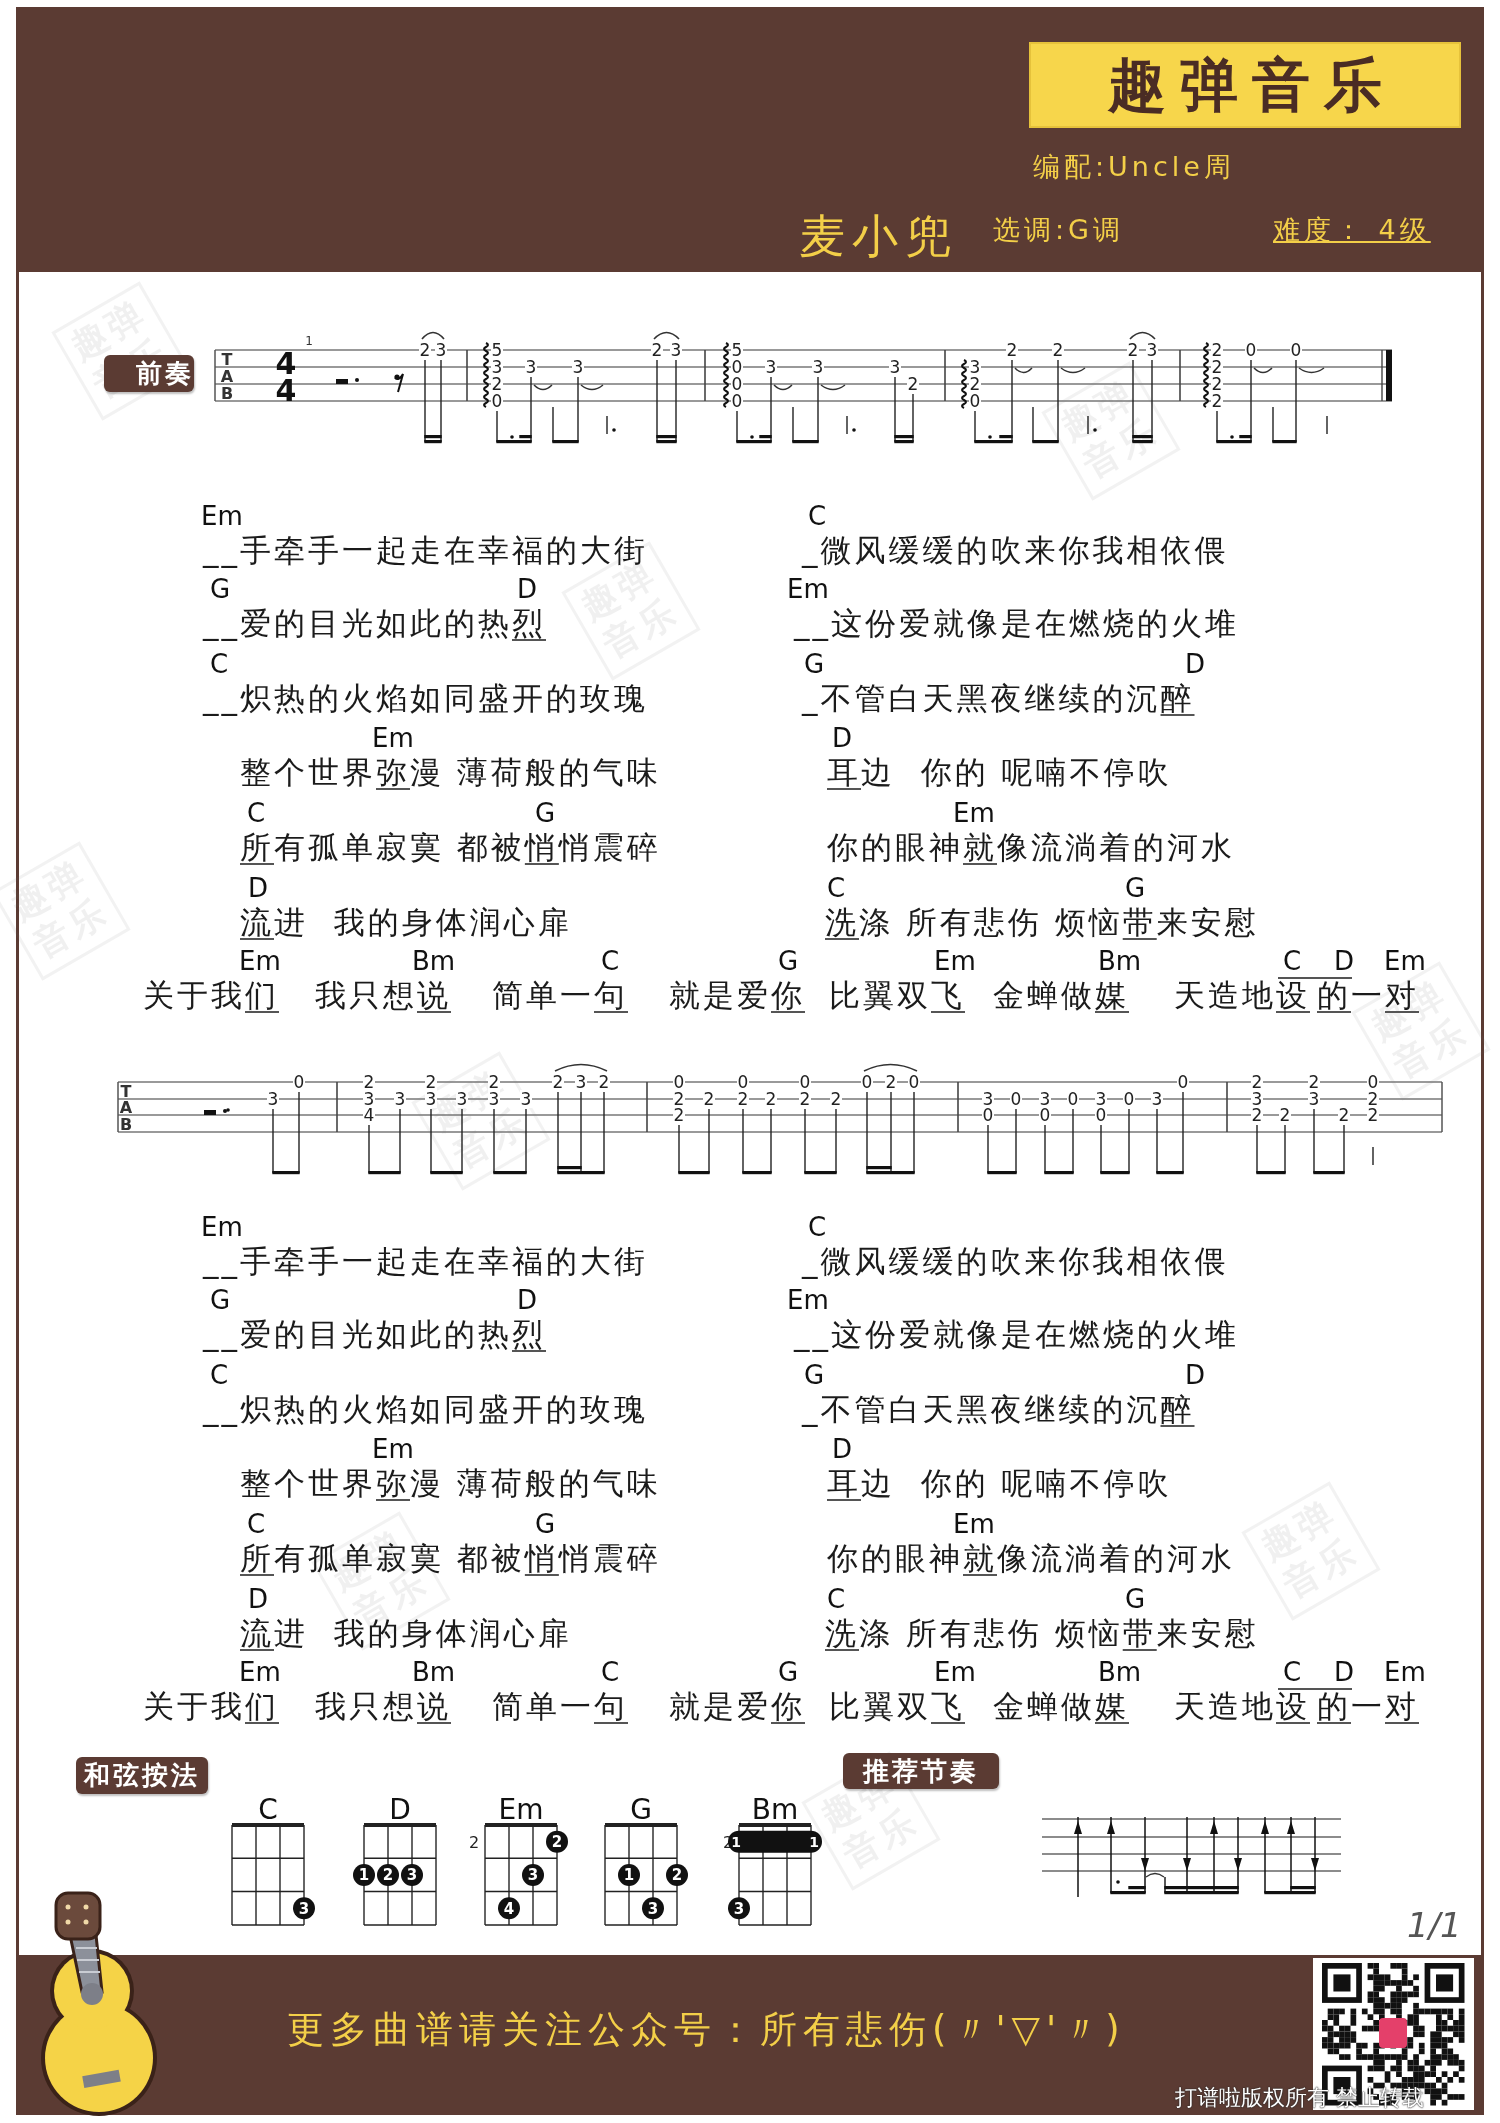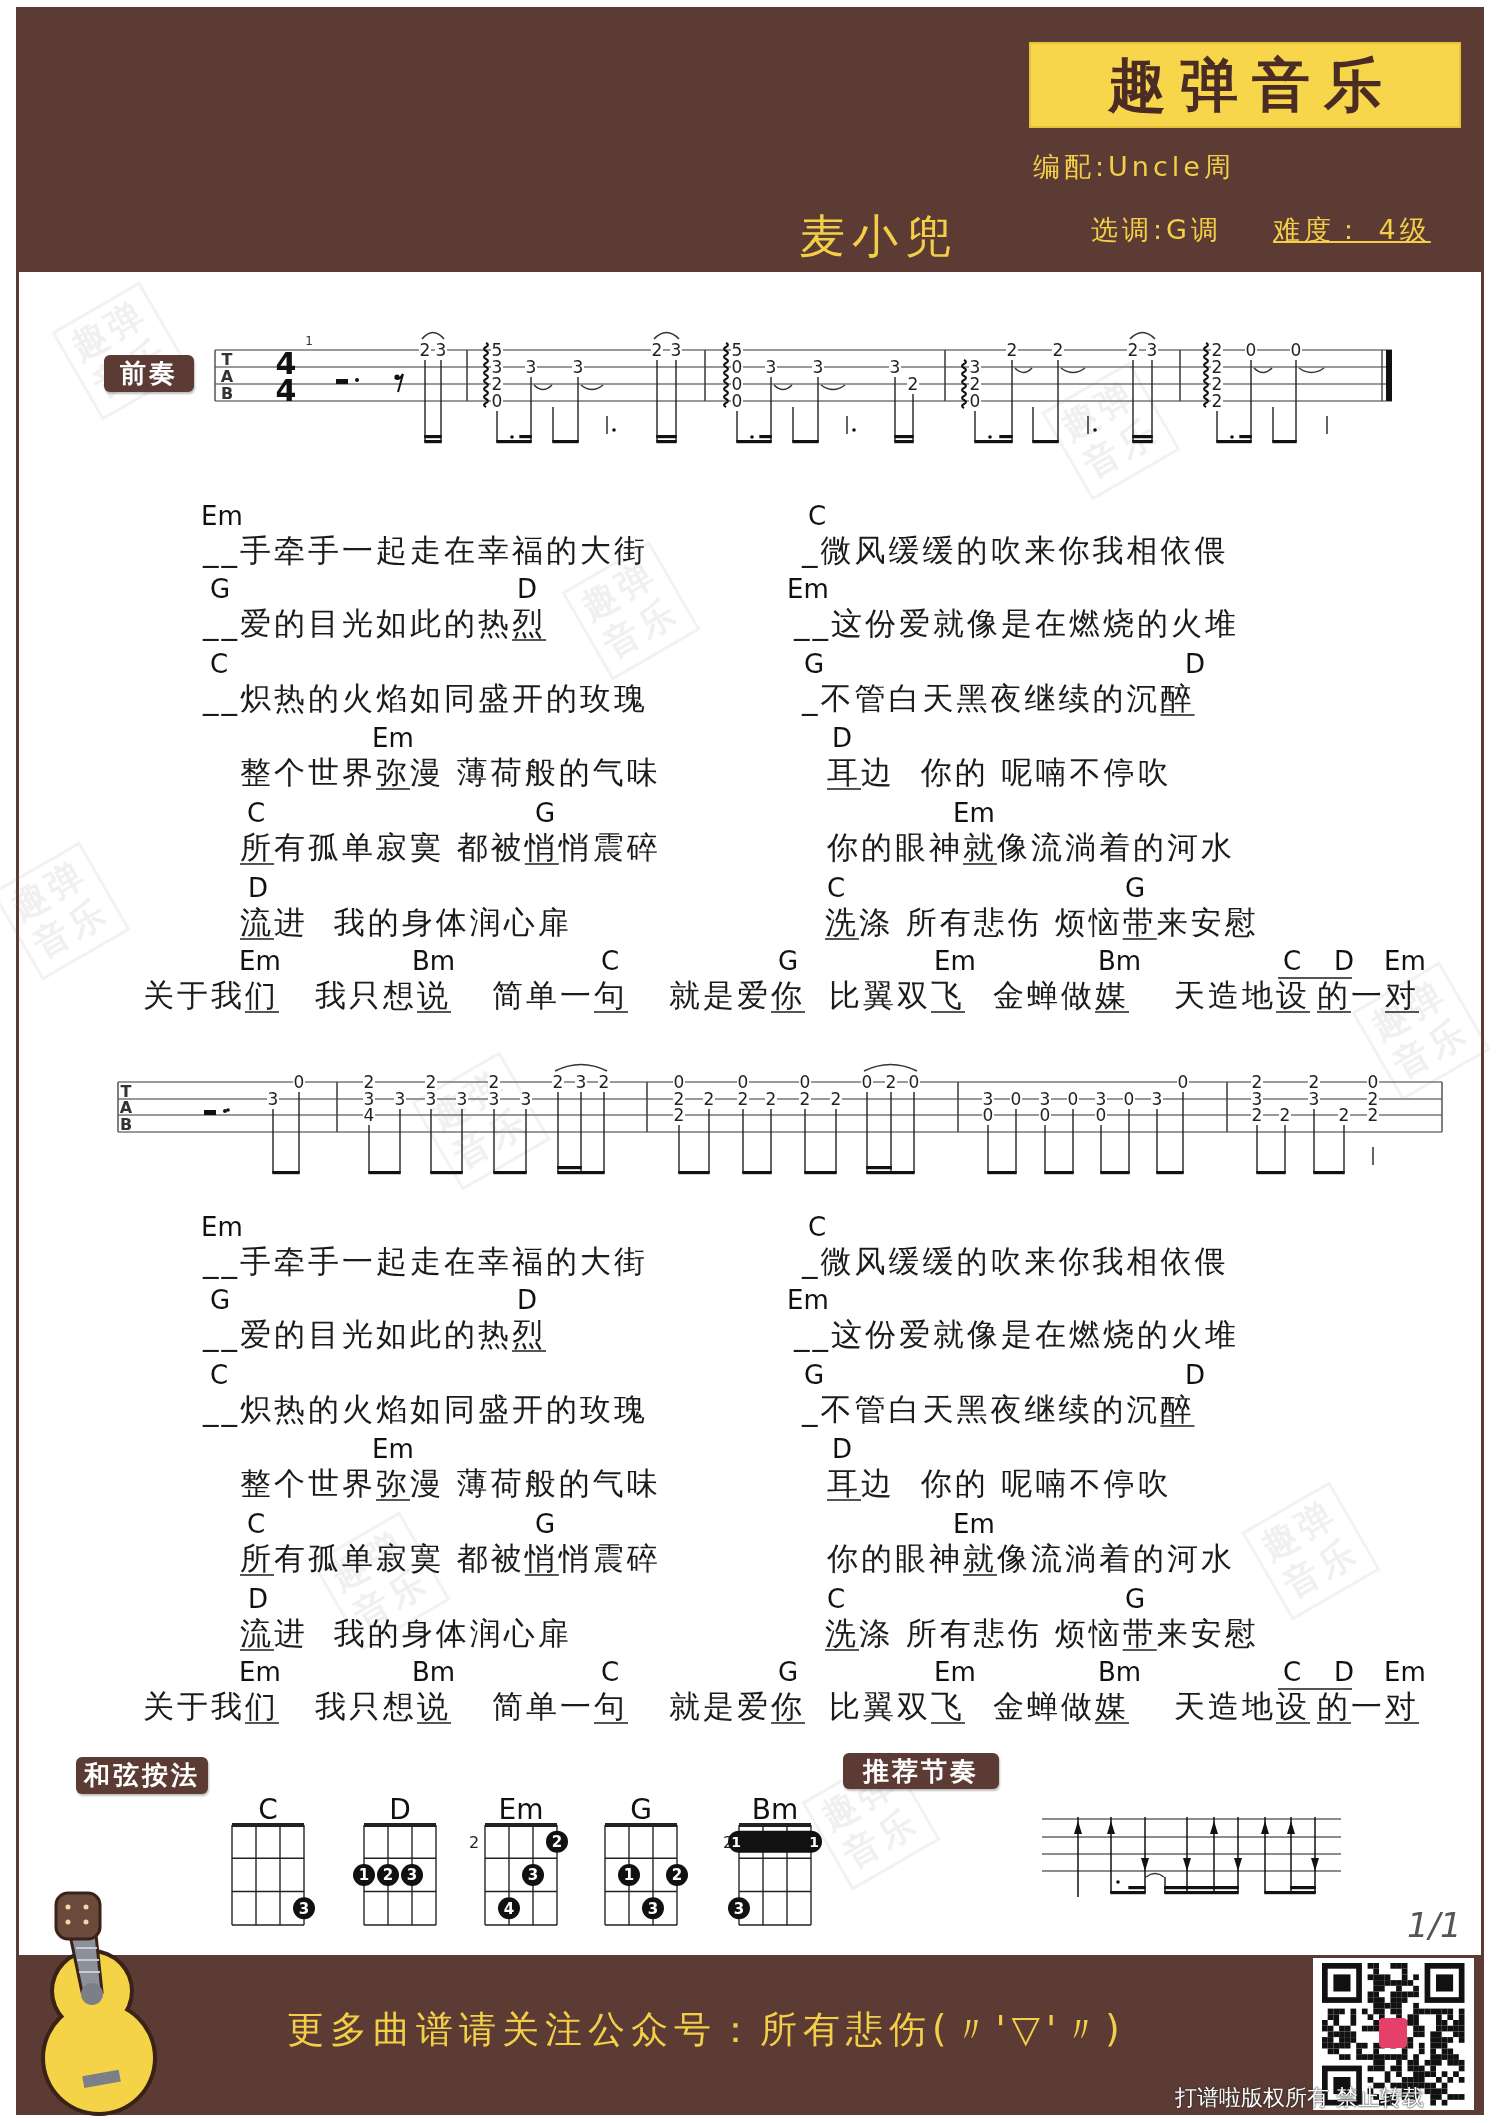--- a/index.html
+++ b/index.html
@@ -27,39 +27,39 @@
 <body>
 
 <div id="page">
 
   <div class="band" style="left:16px;top:7px;width:1468px;height:265px;"></div>
   <div class="brand-box">
     <span class="brand-text">趣弹音乐</span>
   </div>
   <div class="meta" style="left:1033px;top:152px;">编配:Uncle周</div>
   <div class="artist">麦小兜</div>
-  <div class="meta" style="left:1091px;top:215px;">选调:G调</div>
+  <div class="meta" style="left:993px;top:215px;">选调:G调</div>
   <div class="meta" style="left:1273px;top:215px;text-decoration:underline;">难度： 4级</div>
 
   <div class="side-border" style="left:16px;"></div>
   <div class="side-border" style="left:1481px;"></div>
 
   <div id="watermark-layer">
       <div class="stamp" style="left: 70px; top: 300px; transform: rotate(-30deg);">趣弹音乐</div>
       <div class="stamp" style="left: 1060px; top: 380px; transform: rotate(-30deg);">趣弹音乐</div>
       <div class="stamp" style="left: 580px; top: 560px; transform: rotate(-30deg);">趣弹音乐</div>
       <div class="stamp" style="left: 10px; top: 860px; transform: rotate(-30deg);">趣弹音乐</div>
       <div class="stamp" style="left: 1370px; top: 980px; transform: rotate(-30deg);">趣弹音乐</div>
       <div class="stamp" style="left: 430px; top: 1070px; transform: rotate(-30deg);">趣弹音乐</div>
       <div class="stamp" style="left: 1260px; top: 1500px; transform: rotate(-30deg);">趣弹音乐</div>
       <div class="stamp" style="left: 330px; top: 1530px; transform: rotate(-30deg);">趣弹音乐</div>
       <div class="stamp" style="left: 820px; top: 1770px; transform: rotate(-30deg);">趣弹音乐</div>
     </div>
 
-  <div class="label" style="left:104px;top:355px;width:90px;height:37px;line-height:37px;">前奏</div>
+  <div class="label" style="left:104px;top:355px;width:90px;height:37px;line-height:37px;text-align:right;">前奏</div>
   <div class="label" style="left:76px;top:1757px;width:132px;height:37px;line-height:37px;">和弦按法</div>
   <div class="label" style="left:843px;top:1753px;width:156px;height:36px;line-height:36px;text-align:center;">推荐节奏</div>
 
   <div id="lyrics-layer">
       <div>
         <div class="chord" style="left: 201px; top: 502px;">Em</div>
         <div class="chord" style="left: 808px; top: 502px;">C</div>
         <div class="lyric" style="left: 203px; top: 533px;"><span class="">__手牵手一起走在幸福的大街</span></div>
         <div class="lyric" style="left: 802px; top: 533px;"><span class="">_微风缓缓的吹来你我相依偎</span></div>
         <div class="chord" style="left: 210px; top: 575px;">G</div>

